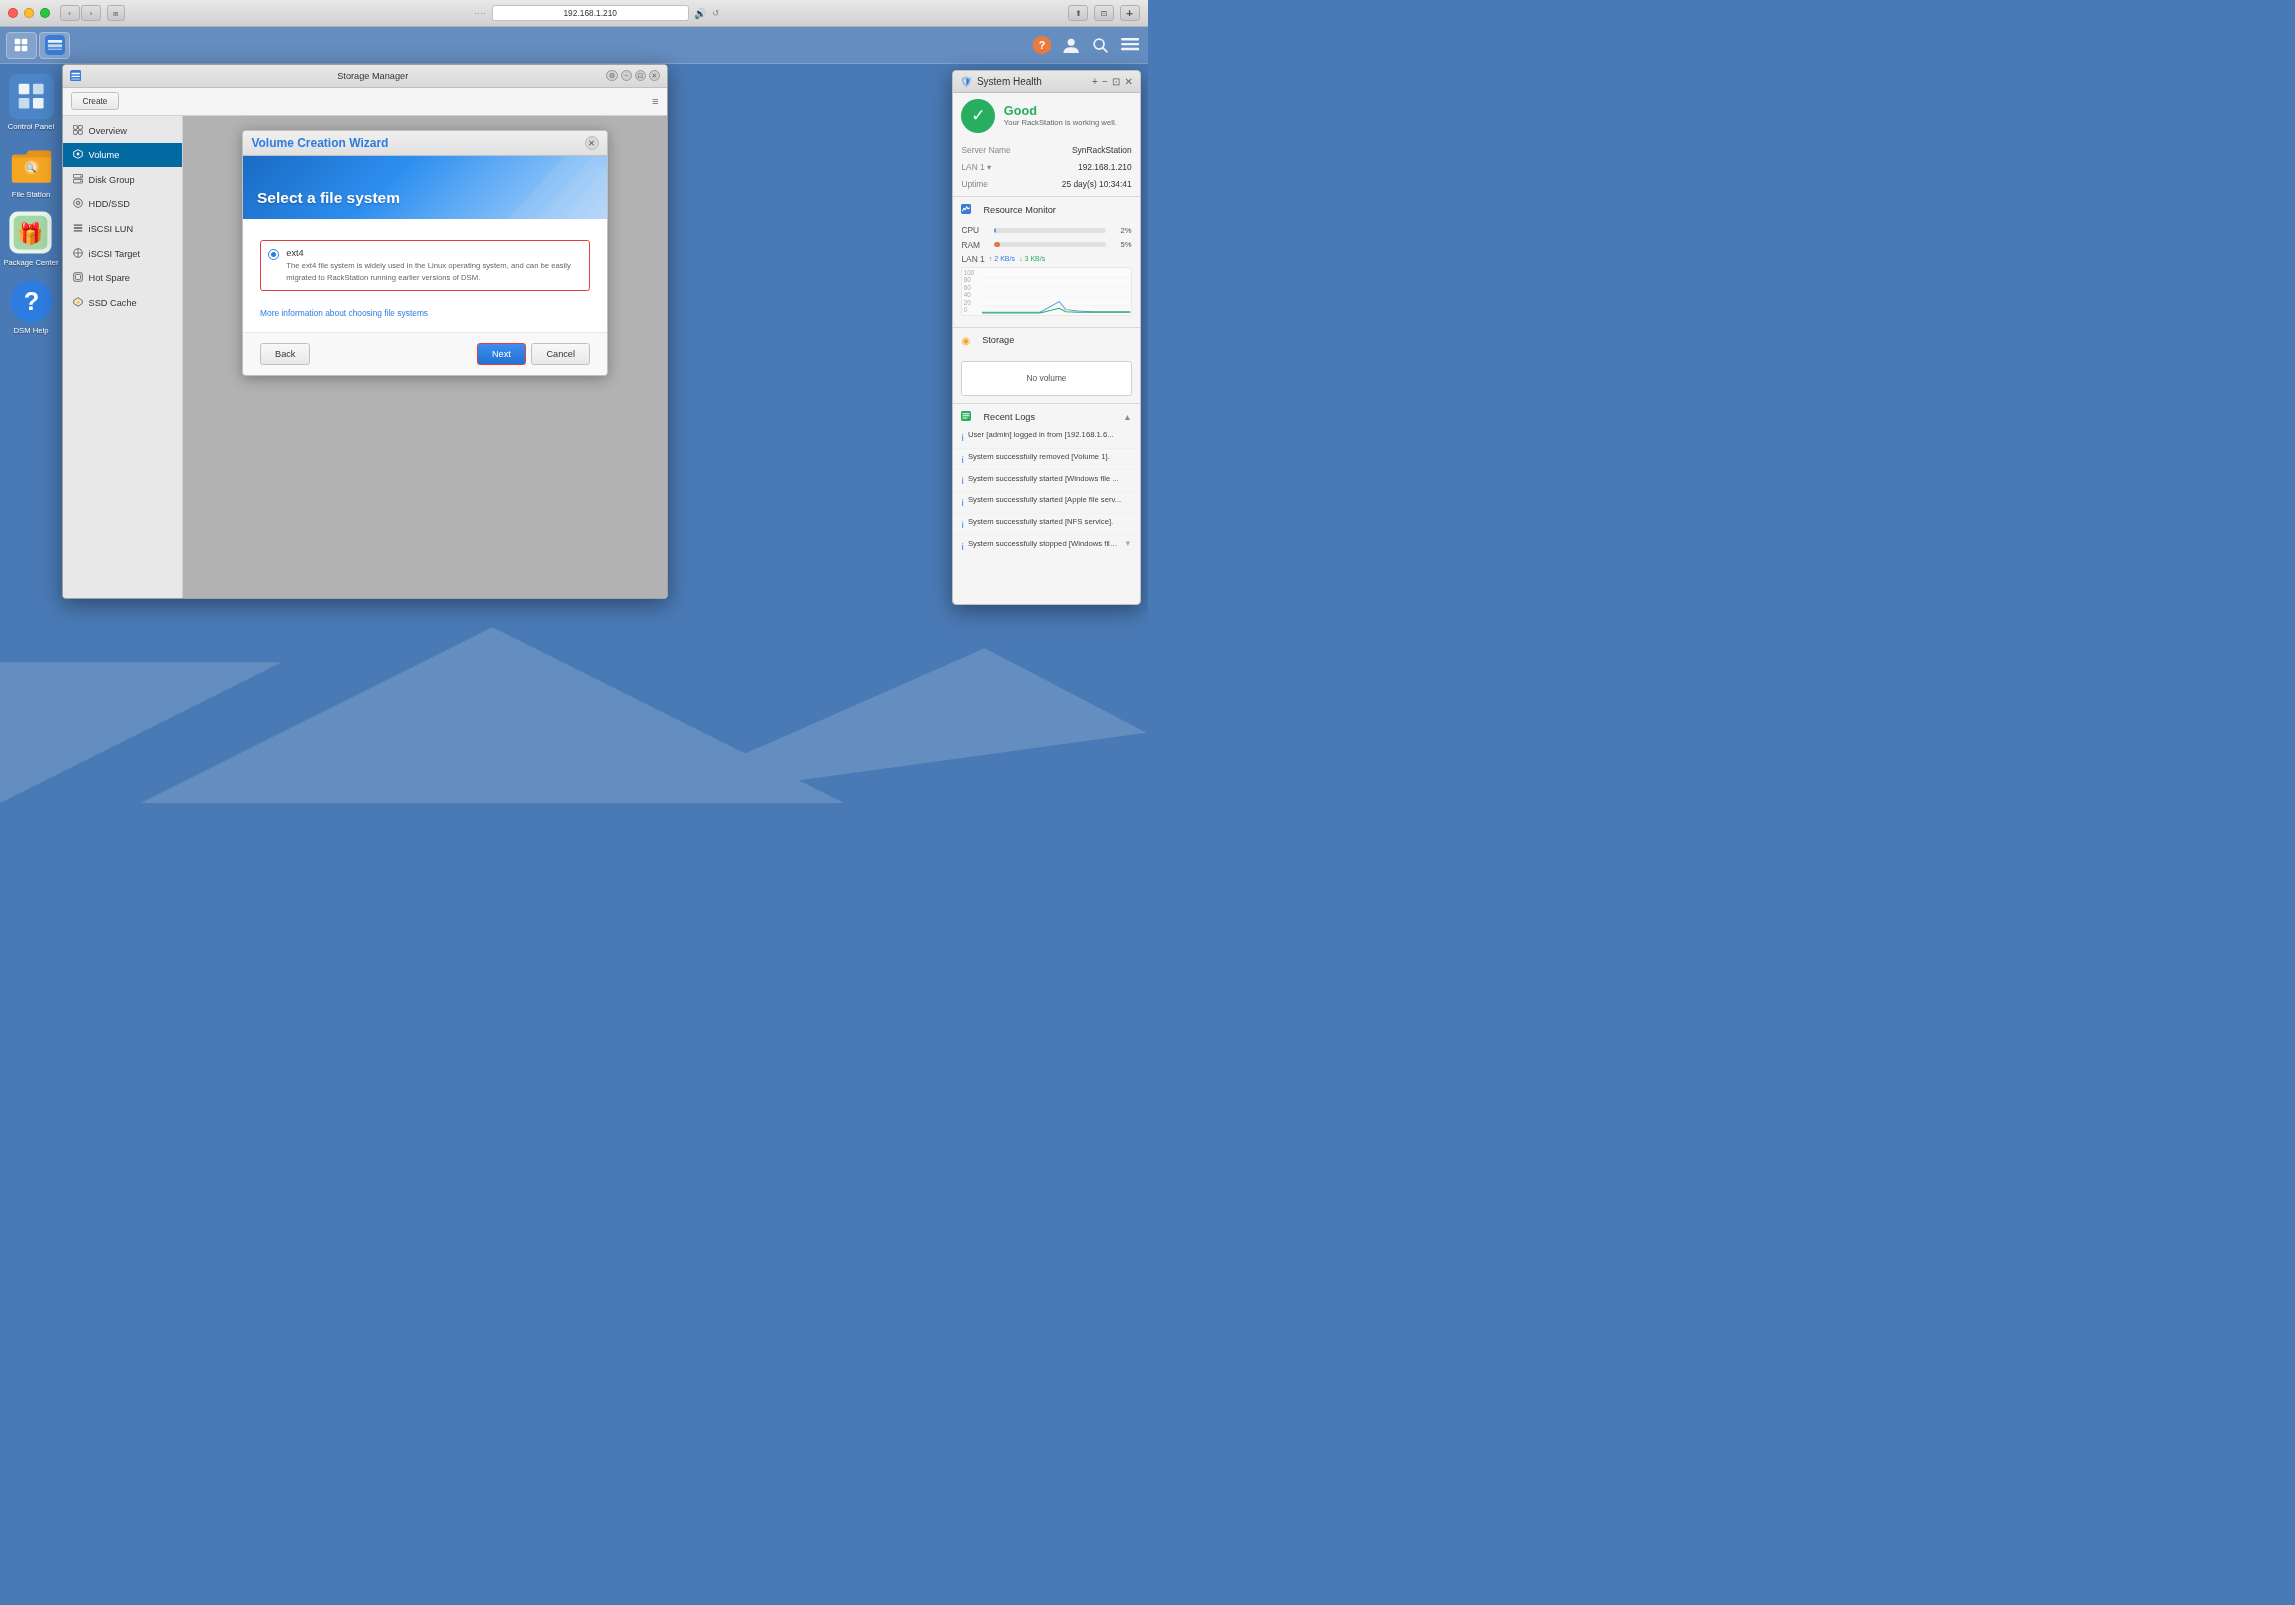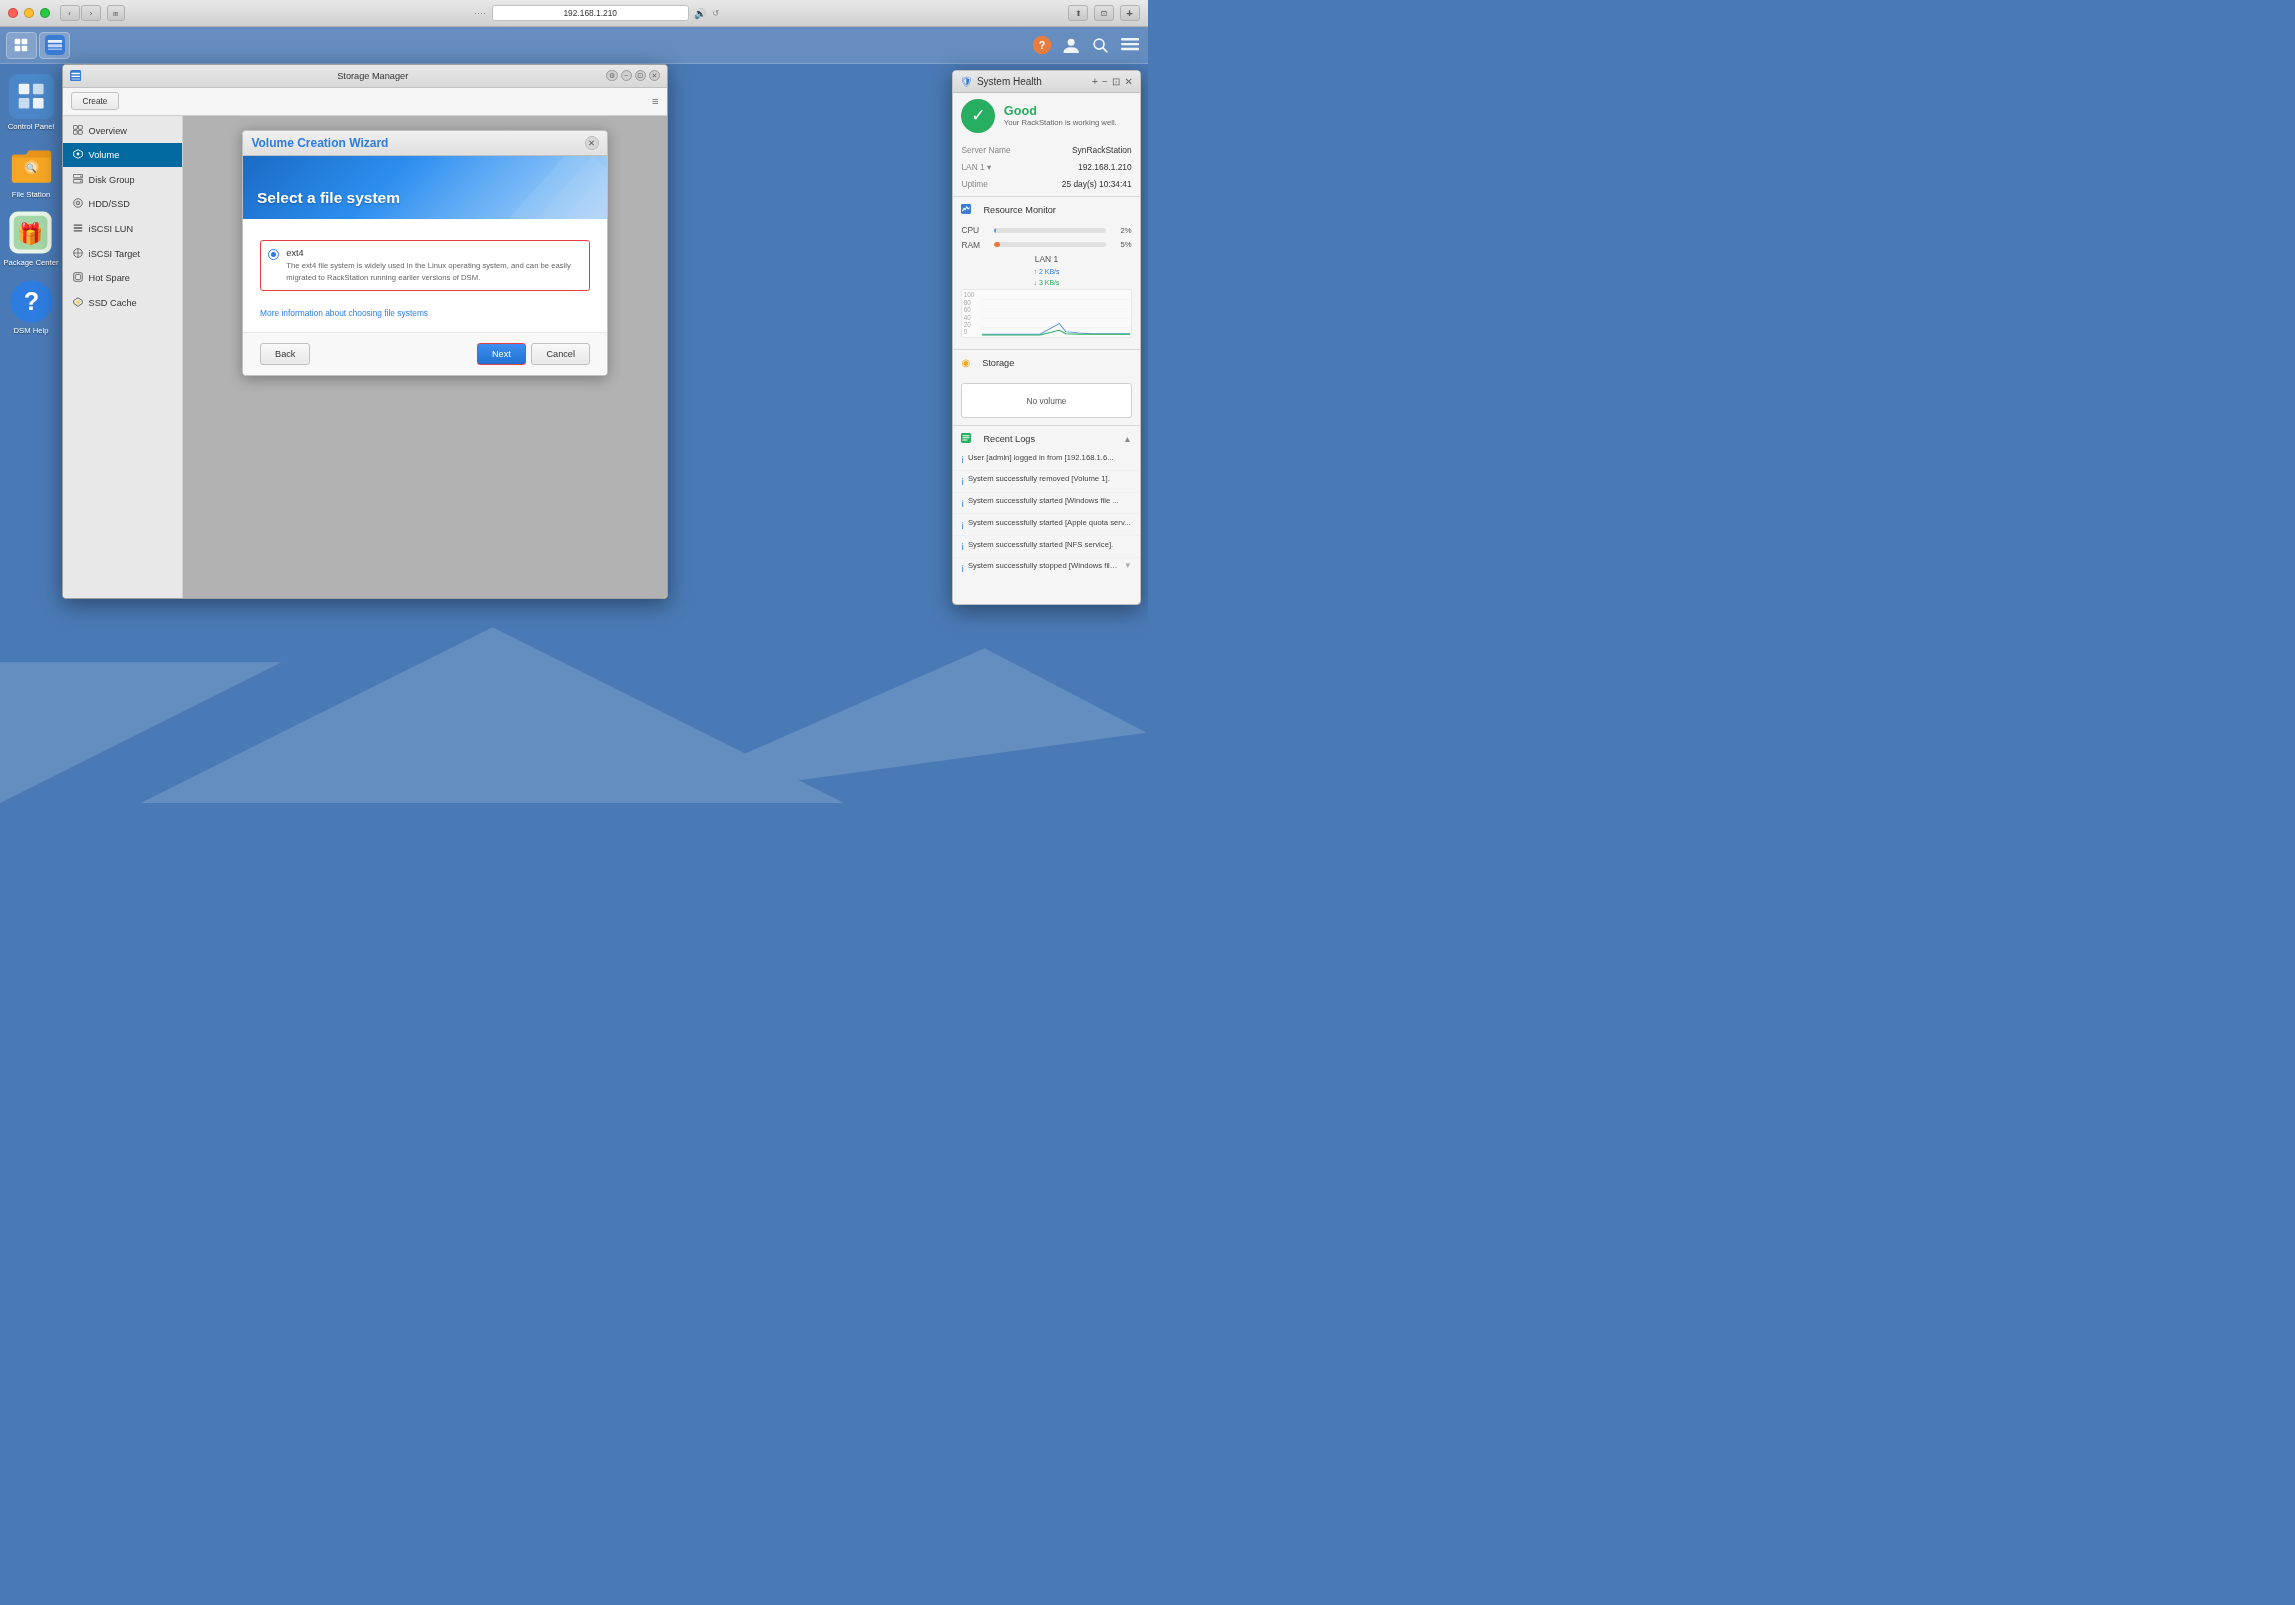--- a/index.html
+++ b/index.html
@@ -549,21 +549,20 @@
       text-align: right;
     }
     .lan-row {
       display: flex;
       align-items: center;
       gap: 4.2px;
       font-size: 8.4px;
       color: #555;
       margin-bottom: 2.8px;
       padding-left: 0;
-      flex-direction: column;
     }
     .lan-badge {
       color: #2d7de0;
       font-size: 7px;
     }
     .chart-area {
       margin: 2.8px 0;
       height: 49px;
       background: #fafafa;
       border: 0.7px solid #e8e8e8;
@@ -1042,21 +1041,21 @@
         <div class="log-item">
           <span class="log-icon">ℹ</span>
           <span class="log-text">System successfully removed [Volume 1].</span>
         </div>
         <div class="log-item">
           <span class="log-icon">ℹ</span>
           <span class="log-text">System successfully started [Windows file ...</span>
         </div>
         <div class="log-item">
           <span class="log-icon">ℹ</span>
-          <span class="log-text">System successfully started [Apple quota serv...</span>
+          <span class="log-text">System successfully started [Apple file serv...</span>
         </div>
         <div class="log-item">
           <span class="log-icon">ℹ</span>
           <span class="log-text">System successfully started [NFS service].</span>
         </div>
         <div class="log-item" style="border-bottom:none;">
           <span class="log-icon">ℹ</span>
           <span class="log-text">System successfully stopped [Windows file ...</span>
           <span style="color:#aaa;font-size:7.7px;cursor:pointer;">▼</span>
         </div>

